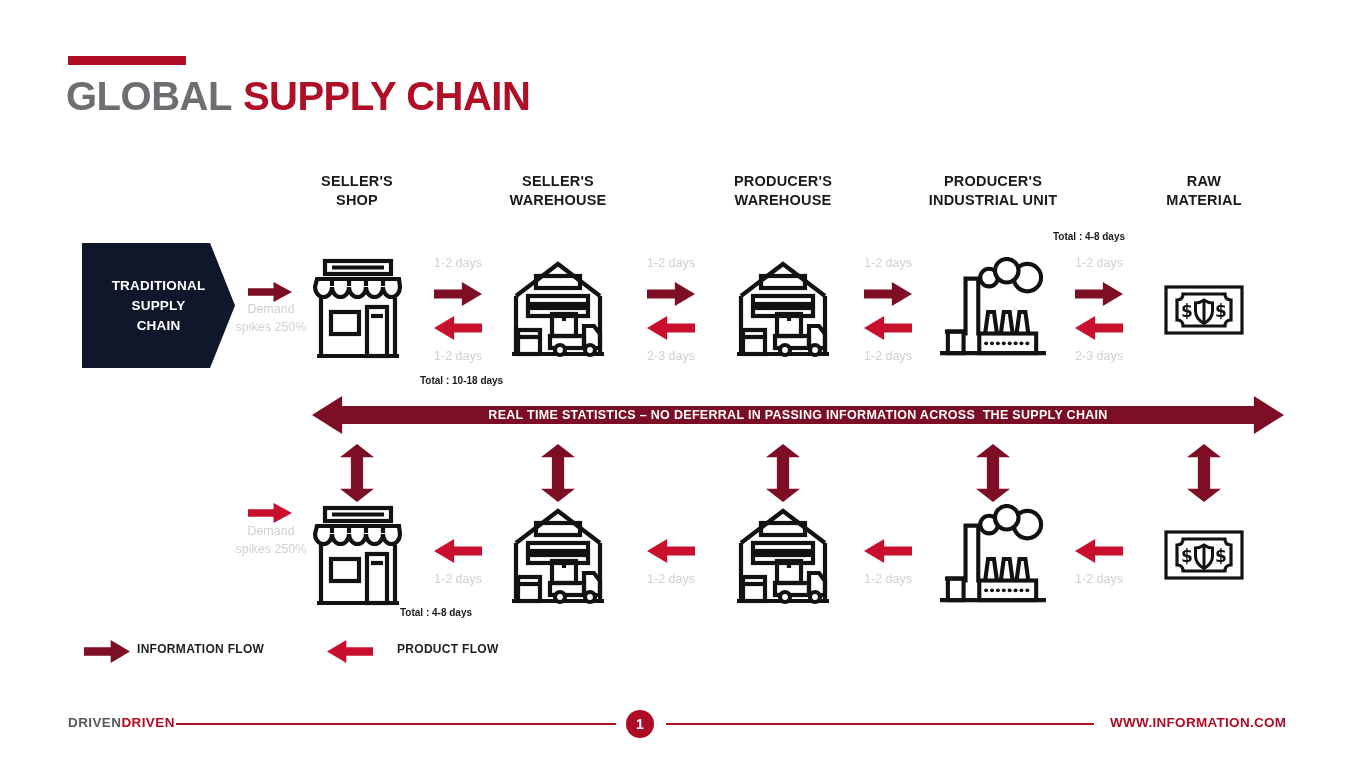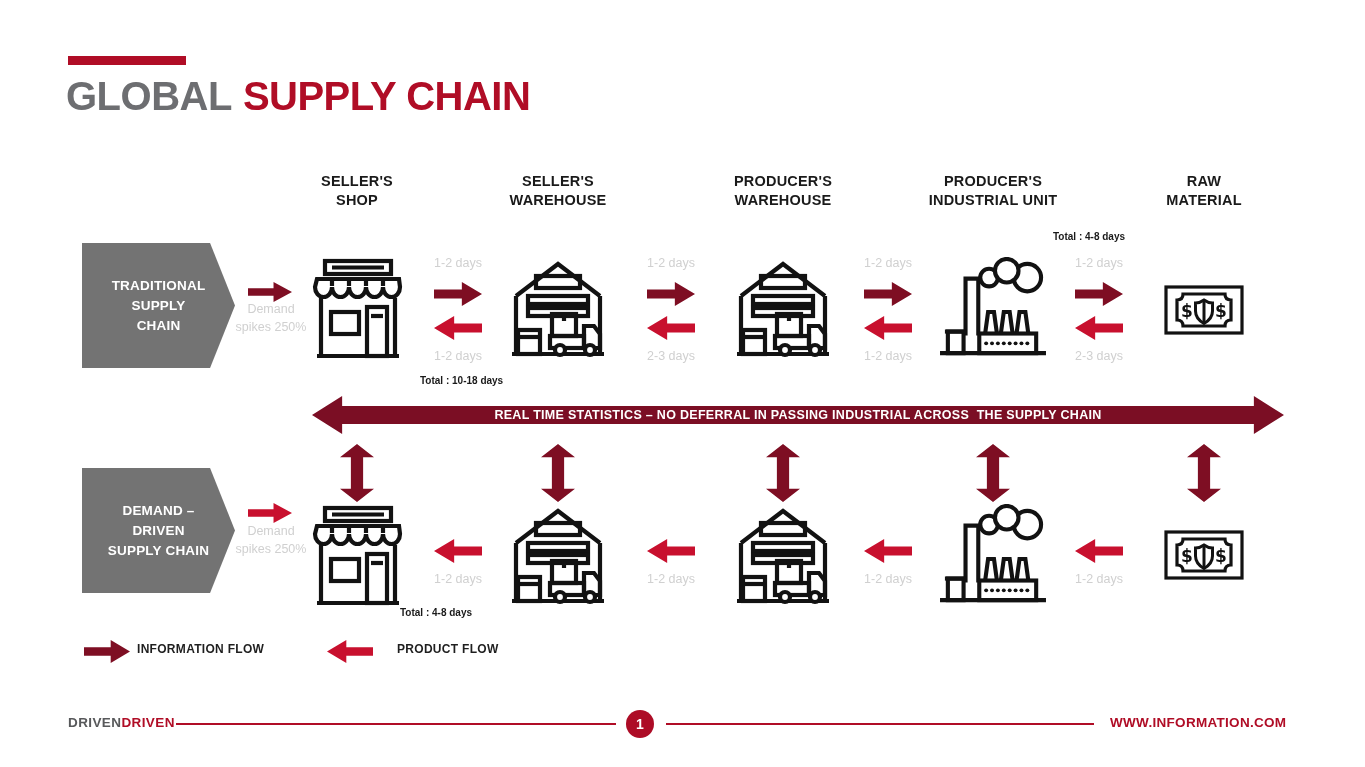--- a/index.html
+++ b/index.html
@@ -10,21 +10,21 @@
   .title-bar{position:absolute;left:68px;top:56px;width:118px;height:9px;background:#B00D26;}
   .title{position:absolute;left:66px;top:74px;margin:0;font-size:40px;font-weight:bold;letter-spacing:-.5px;white-space:nowrap;}
   .t-gray{color:#6D6E71;margin-right:11px;}
   .t-red{color:#B00D26;}
 
   
   .col-head{position:absolute;top:172px;width:180px;text-align:center;
             font-size:14.5px;font-weight:bold;color:#1a1a1a;line-height:19px;letter-spacing:.2px;}
 
   
-  .chevron{position:absolute;left:82px;width:153px;height:125px;background:#737373;
+  .chevron{position:absolute;left:82px;width:153px;height:125px;background:#0f172a;
            clip-path:polygon(0 0,83.7% 0,100% 50%,83.7% 100%,0 100%);
            display:flex;align-items:center;justify-content:center;}
   .chev-text{width:128px;text-align:center;color:#fff;font-size:13.5px;font-weight:bold;line-height:20px;letter-spacing:.2px;}
 
   
   .arrow{position:absolute;}
   .arr-right{clip-path:polygon(0 31%,58% 31%,58% 0,100% 50%,58% 100%,58% 69%,0 69%);}
   .arr-left{clip-path:polygon(100% 31%,42% 31%,42% 0,0 50%,42% 100%,42% 69%,100% 69%);}
   .arr-vert{clip-path:polygon(50% 0,100% 23%,68% 23%,68% 77%,100% 77%,50% 100%,0 77%,32% 77%,32% 23%,0 23%);}
   .maroon{background:#7E0E23;}
@@ -209,36 +209,29 @@
   <div class="gray-label" style="left:843px;top:349px">1-2 days</div>
 
   <div class="gray-label" style="left:1054px;top:256px">1-2 days</div>
   <div class="arrow arr-right maroon" style="left:1075px;top:282px;width:48px;height:24px"></div>
   <div class="arrow arr-left red" style="left:1075px;top:316px;width:48px;height:24px"></div>
   <div class="gray-label" style="left:1054px;top:349px">2-3 days</div>
 
   <div class="total" style="left:420px;top:375px">Total : 10-18 days</div>
 
   <div class="banner-arrow">
-    <span class="banner-text">REAL TIME STATISTICS – NO DEFERRAL IN PASSING INDUSTRIAL ACROSS  THE SUPPLY CHAIN</span>
+    <span class="banner-text">REAL TIME STATISTICS – NO DEFERRAL IN PASSING INFORMATION ACROSS  THE SUPPLY CHAIN</span>
   </div>
 
   <div class="arrow arr-vert maroon" style="left:340px;top:444px;width:34px;height:58px"></div>
   <div class="arrow arr-vert maroon" style="left:541px;top:444px;width:34px;height:58px"></div>
   <div class="arrow arr-vert maroon" style="left:766px;top:444px;width:34px;height:58px"></div>
   <div class="arrow arr-vert maroon" style="left:976px;top:444px;width:34px;height:58px"></div>
   <div class="arrow arr-vert maroon" style="left:1187px;top:444px;width:34px;height:58px"></div>
 
-  <div class="chevron" style="top:468px">
-    <div class="chev-text">
-      <div>DEMAND –</div>
-      <div>DRIVEN</div>
-      <div>SUPPLY CHAIN</div>
-    </div>
-  </div>
   <div class="arrow arr-right red" style="left:248px;top:503px;width:44px;height:20px"></div>
   <div class="gray-note" style="left:233px;top:522px">Demand spikes 250%</div>
 
   <div class="icon" style="left:305px;top:503px;width:104px;height:106px">
       <svg>
         <use href="#sym-shop"></use>
       </svg>
     </div>
   <div class="icon" style="left:506px;top:503px;width:104px;height:106px">
       <svg>

